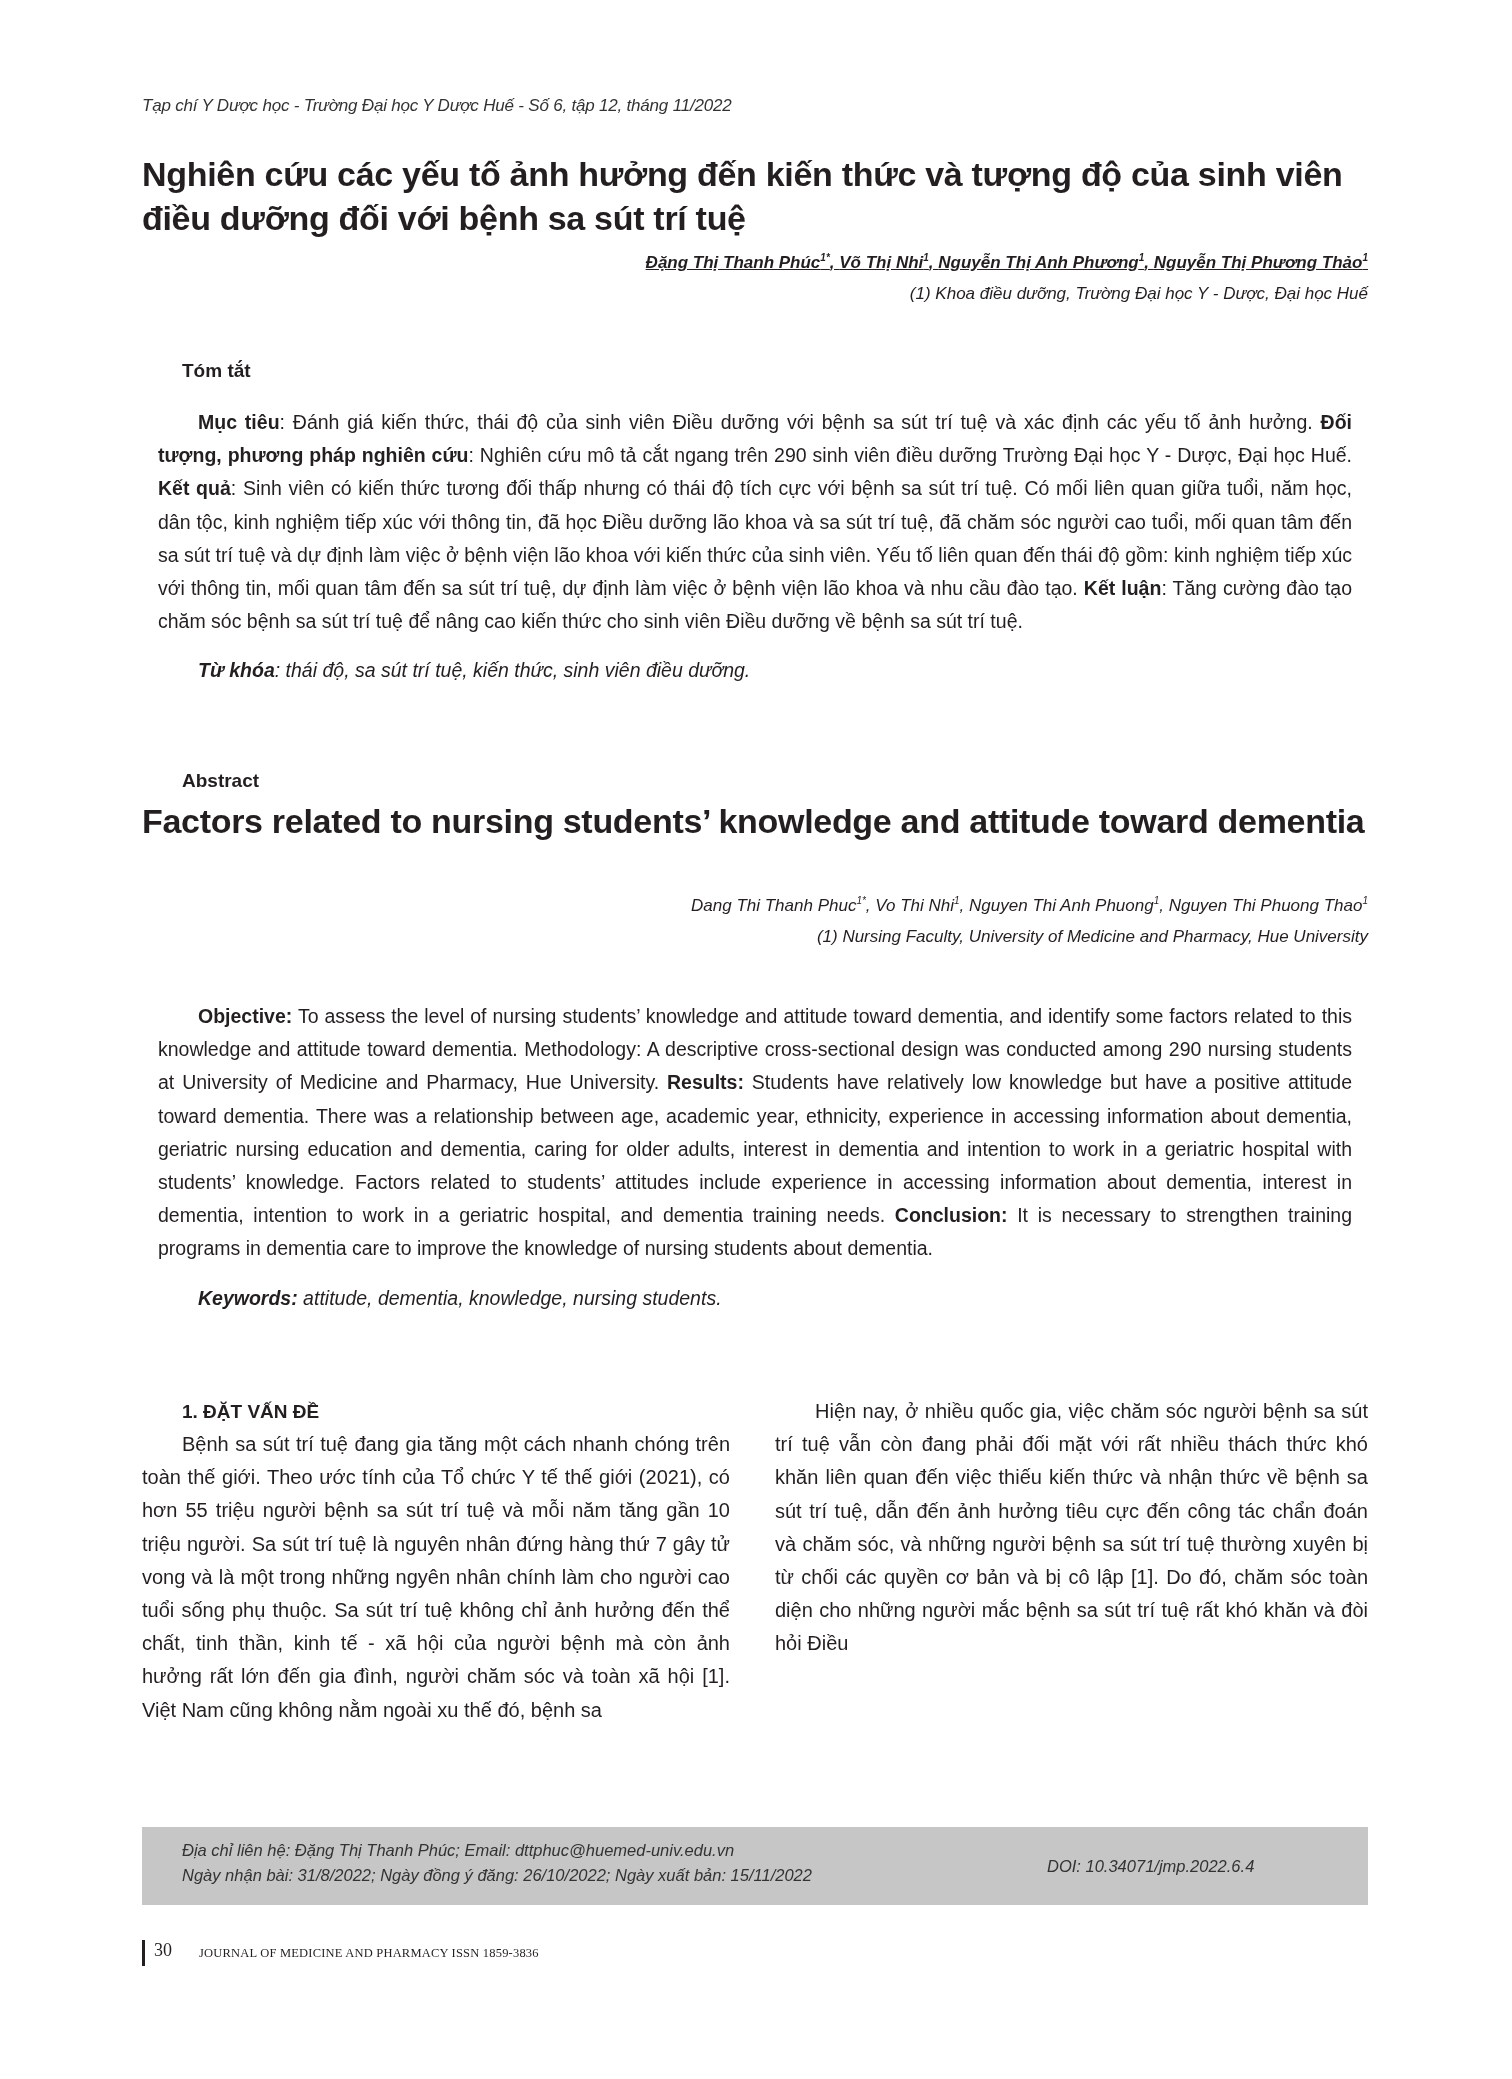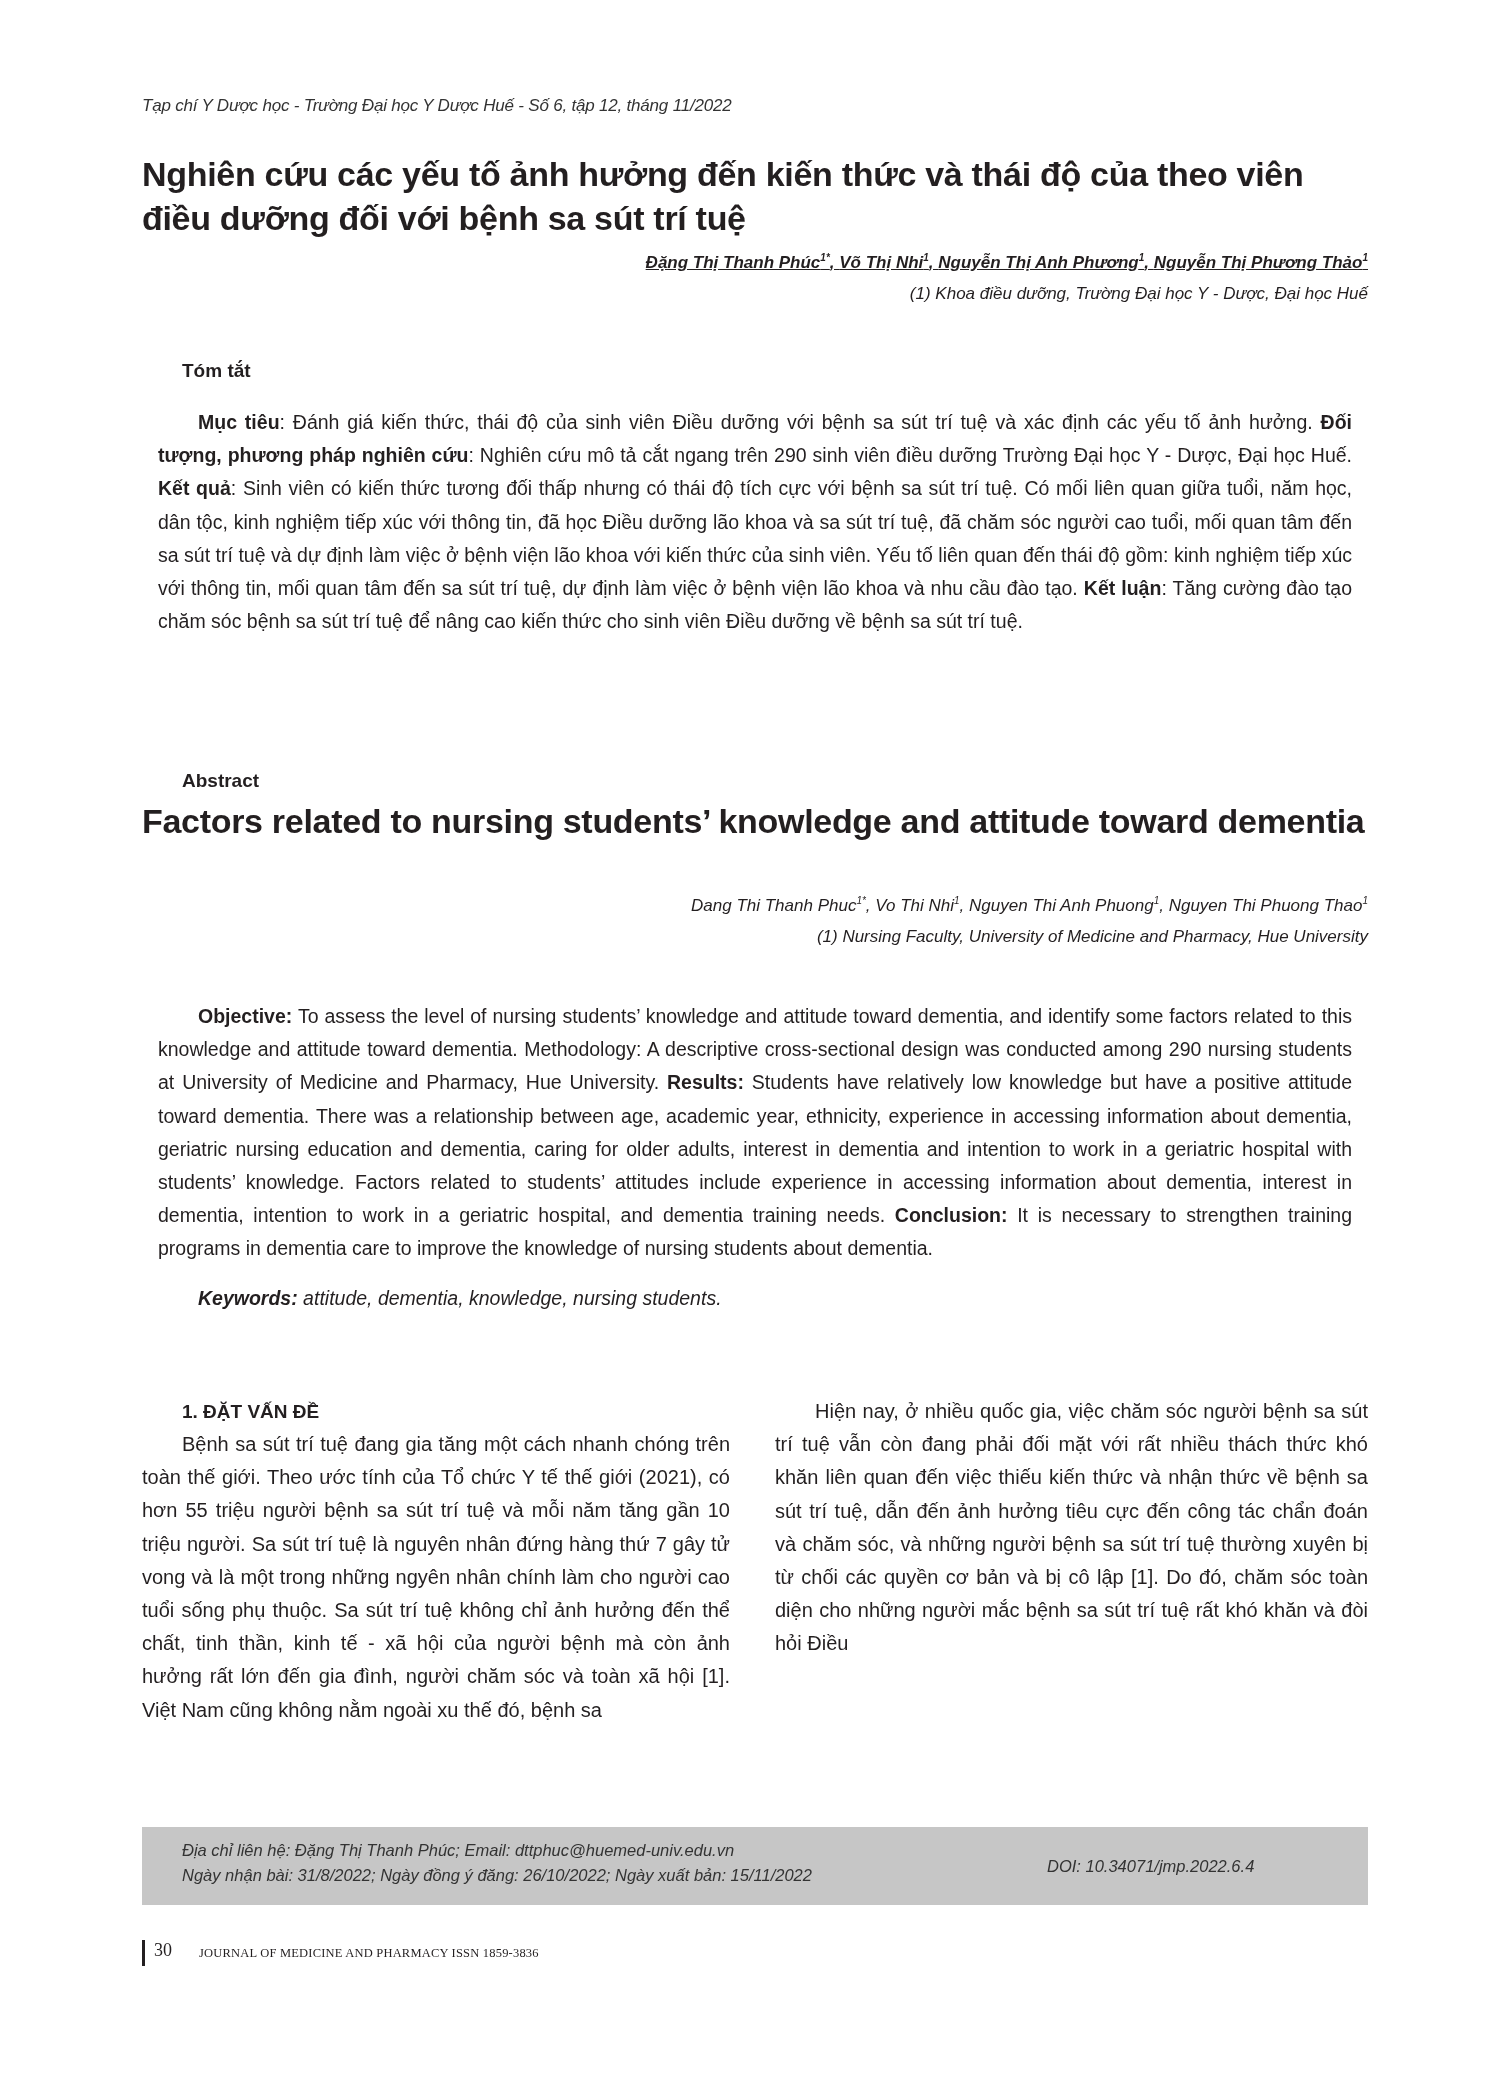--- a/index.html
+++ b/index.html
@@ -35,31 +35,32 @@
   .doi { position:absolute; left:905px; top:14px; font-size:16.5px; font-style:italic; color:#333;margin-top:16px; }
   .page-bar { left:142px; top:1940px; width:3px; height:26px; background:#231f20; }
   .page-num { left:154px; top:1940px; font-size:18px; font-family:"Liberation Serif", "DejaVu Serif", serif; }
   .journal-foot { left:199px; top:1946px; font-size:12.5px; font-family:"Liberation Serif", "DejaVu Serif", serif; letter-spacing:0.2px; }
 </style>
 </head>
 <body>
 
 <div class="abs running-head">Tạp chí Y Dược học - Trường Đại học Y Dược Huế - Số 6, tập 12, tháng 11/2022</div>
 
-<div class="abs title">Nghiên cứu các yếu tố ảnh hưởng đến kiến thức và thái độ của theo viên điều dưỡng đối với bệnh sa sút trí tuệ</div>
+<div class="abs title">Nghiên cứu các yếu tố ảnh hưởng đến kiến thức và tượng độ của sinh viên điều dưỡng đối với bệnh sa sút trí tuệ</div>
 
 <div class="abs authors">
   <span>Đặng Thị Thanh Phúc</span><sup>1*</sup>, <span>Võ Thị Nhi</span><sup>1</sup>, <span>Nguyễn Thị Anh Phương</span><sup>1</sup>, <span>Nguyễn Thị Phương Thảo</span><sup>1</sup>
 </div>
 <div class="abs affil">(1) Khoa điều dưỡng, Trường Đại học Y - Dược, Đại học Huế</div>
 
 <div class="abs section-label tomtat-label">Tóm tắt</div>
 
 <div class="abs abstract-block vi-abstract">
   <p><b>Mục tiêu</b><span>: Đánh giá kiến thức, thái độ của sinh viên Điều dưỡng với bệnh sa sút trí tuệ và xác định các yếu tố ảnh hưởng. </span><b>Đối tượng, phương pháp nghiên cứu</b><span>: Nghiên cứu mô tả cắt ngang trên 290 sinh viên điều dưỡng Trường Đại học Y - Dược, Đại học Huế. </span><b>Kết quả</b><span>: Sinh viên có kiến thức tương đối thấp nhưng có thái độ tích cực với bệnh sa sút trí tuệ. Có mối liên quan giữa tuổi, năm học, dân tộc, kinh nghiệm tiếp xúc với thông tin, đã học Điều dưỡng lão khoa và sa sút trí tuệ, đã chăm sóc người cao tuổi, mối quan tâm đến sa sút trí tuệ và dự định làm việc ở bệnh viện lão khoa với kiến thức của sinh viên. Yếu tố liên quan đến thái độ gồm: kinh nghiệm tiếp xúc với thông tin, mối quan tâm đến sa sút trí tuệ, dự định làm việc ở bệnh viện lão khoa và nhu cầu đào tạo. </span><b>Kết luận</b><span>: Tăng cường đào tạo chăm sóc bệnh sa sút trí tuệ để nâng cao kiến thức cho sinh viên Điều dưỡng về bệnh sa sút trí tuệ.</span></p>
+  <p class="kw"><b>Từ khóa</b><span>: thái độ, sa sút trí tuệ, kiến thức, sinh viên điều dưỡng.</span></p>
 </div>
 
 <div class="abs section-label abstract-label">Abstract</div>
 
 <div class="abs en-title">Factors related to nursing students’ knowledge and attitude toward dementia</div>
 
 <div class="abs en-authors">
   <span>Dang Thi Thanh Phuc</span><sup>1*</sup>, <span>Vo Thi Nhi</span><sup>1</sup>, <span>Nguyen Thi Anh Phuong</span><sup>1</sup>, <span>Nguyen Thi Phuong Thao</span><sup>1</sup>
 </div>
 <div class="abs en-affil">(1) Nursing Faculty, University of Medicine and Pharmacy, Hue University</div>

